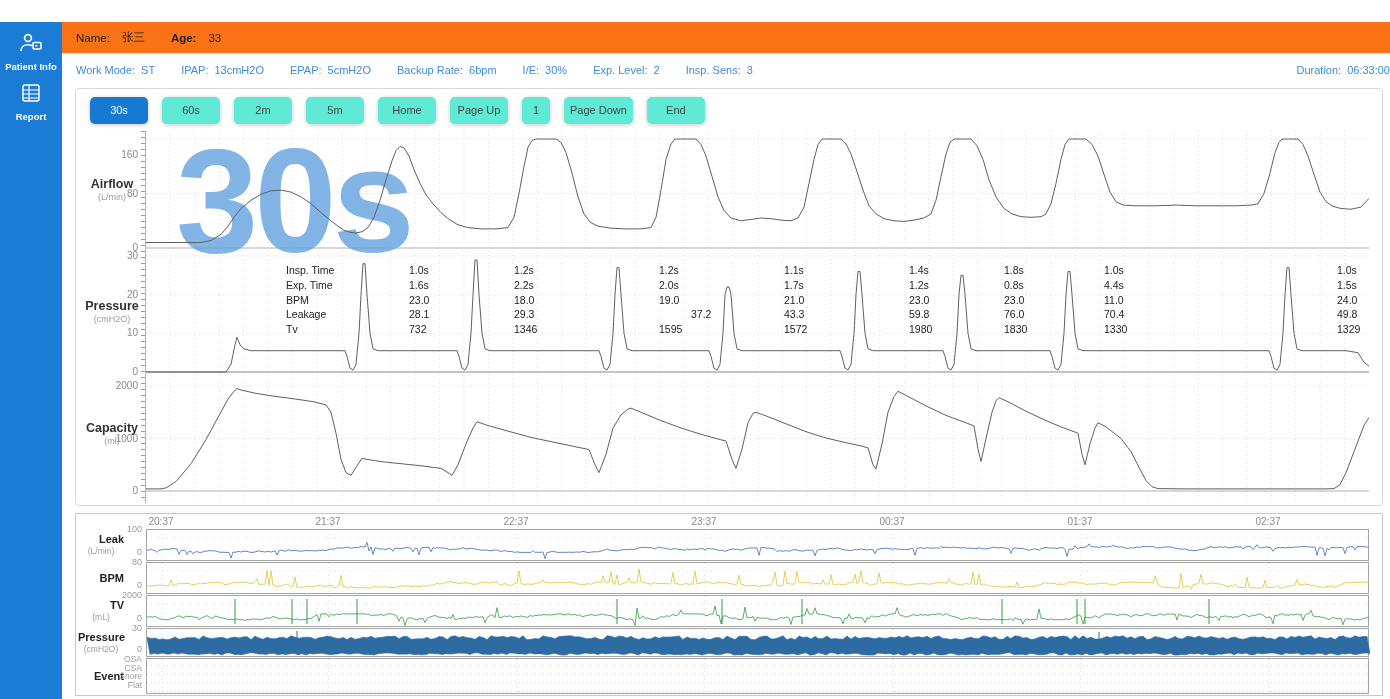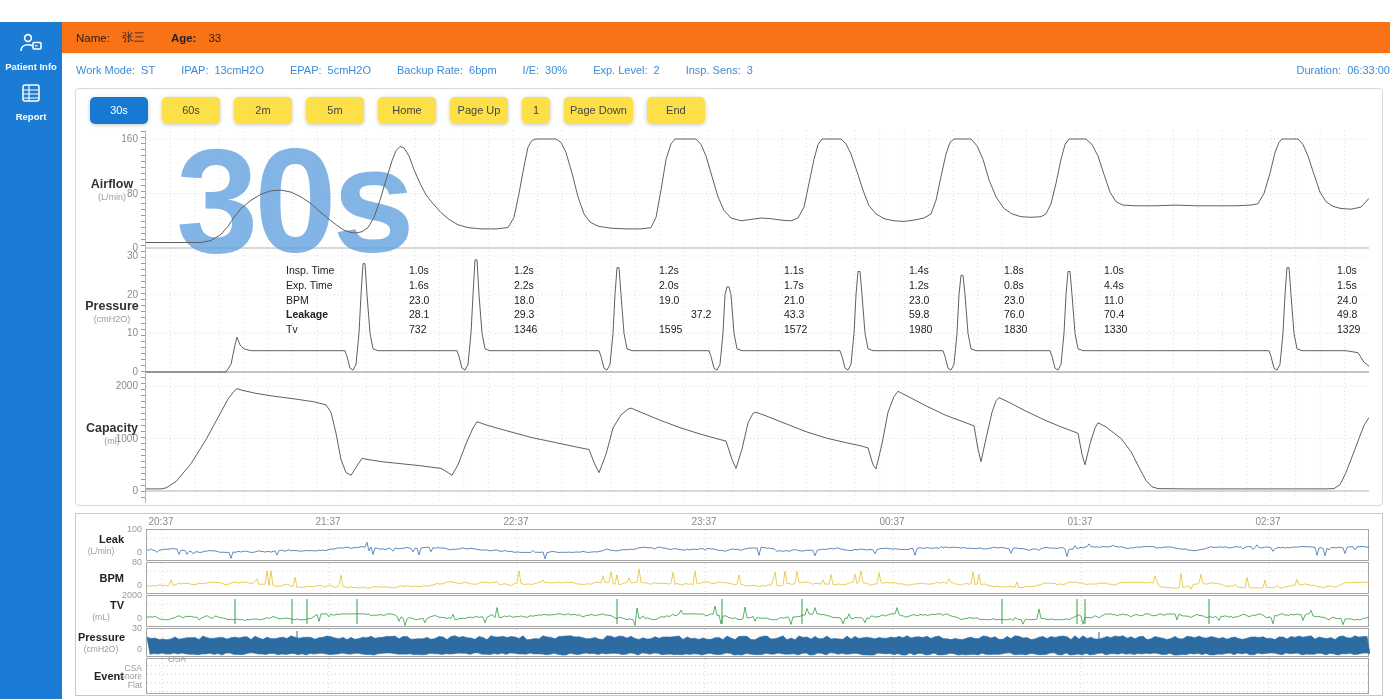--- a/index.html
+++ b/index.html
@@ -28,21 +28,21 @@
               align-items:center;font-size:11px;color:#3c8bd8;}
   .param{margin-left:14px;margin-right:12px;white-space:nowrap;}
   .param .pv{margin-left:6px;}
   .duration{position:absolute;right:0;top:0;height:32px;display:flex;align-items:center;}
   .duration .pv{margin-left:6px;}
   
   .main-panel{position:absolute;left:75px;top:88px;width:1308px;height:418px;background:#fff;
               border:1px solid #d8d8d8;border-radius:4px;box-sizing:border-box;}
   .btn-row{position:absolute;left:14px;top:8px;display:flex;gap:14px;z-index:5;}
   .btn{min-width:58px;padding:0 6px;height:27px;line-height:27px;text-align:center;font-size:11px;
-       color:#444;background:#fde047;border-radius:5px;box-shadow:0 1px 4px rgba(0,0,0,0.22);
+       color:#444;background:#5eead4;border-radius:5px;box-shadow:0 1px 4px rgba(0,0,0,0.22);
        box-sizing:border-box;cursor:default;white-space:nowrap;}
   .btn.small{min-width:28px;}
   .btn.active{background:#1879d2;color:#fff;}
   .plot-wrap{position:absolute;left:70px;top:42px;width:1223px;height:372px;}
   .plot-wrap svg{position:absolute;left:0;top:0;}
   #grid-svg{z-index:1;}
   .watermark{position:absolute;left:30px;top:-4px;z-index:2;font-size:148px;font-weight:bold;
              color:#64a2e0;opacity:0.8;letter-spacing:-4px;line-height:1;user-select:none;}
   #wave-svg{z-index:3;}
   .axis-line{position:absolute;left:69px;top:42px;width:1px;height:372px;background:#b5b5b5;z-index:4;}
@@ -128,21 +128,21 @@
         <div class="btn">Page Down</div>
         <div class="btn">End</div>
       </div>
     <div class="axis-ticks"></div>
     <div class="axis-line"></div>
     <div id="chart-labels">
         <div class="chart-label" style="top: 88px;">
           <div class="nm">Airflow</div>
           <div class="un">(L/min)</div>
         </div>
-        <div class="ytick" style="top: 44px;">160</div>
+        <div class="ytick" style="top: 60px;">160</div>
         <div class="ytick" style="top: 98.5px;">80</div>
         <div class="ytick" style="top: 153px;">0</div>
         <div class="chart-label" style="top: 210px;">
           <div class="nm">Pressure</div>
           <div class="un">(cmH2O)</div>
         </div>
         <div class="ytick" style="top: 161px;">30</div>
         <div class="ytick" style="top: 199.7px;">20</div>
         <div class="ytick" style="top: 238.3px;">10</div>
         <div class="ytick" style="top: 277px;">0</div>
@@ -244,21 +244,21 @@
           <div class="cell" style="left: 1121px; top: 106px;">1.5s</div>
           <div class="cell" style="left: 70px; top: 121px;">BPM</div>
           <div class="cell" style="left: 193px; top: 121px;">23.0</div>
           <div class="cell" style="left: 298px; top: 121px;">18.0</div>
           <div class="cell" style="left: 443px; top: 121px;">19.0</div>
           <div class="cell" style="left: 568px; top: 121px;">21.0</div>
           <div class="cell" style="left: 693px; top: 121px;">23.0</div>
           <div class="cell" style="left: 788px; top: 121px;">23.0</div>
           <div class="cell" style="left: 888px; top: 121px;">11.0</div>
           <div class="cell" style="left: 1121px; top: 121px;">24.0</div>
-          <div class="cell" style="left: 70px; top: 135px; font-weight: bold;">Leakage</div>
+          <div class="cell" style="left: 70px; top: 135px;">Leakage</div>
           <div class="cell" style="left: 193px; top: 135px;">28.1</div>
           <div class="cell" style="left: 298px; top: 135px;">29.3</div>
           <div class="cell" style="left: 443px; top: 135px; margin-left: 32px;">37.2</div>
           <div class="cell" style="left: 568px; top: 135px;">43.3</div>
           <div class="cell" style="left: 693px; top: 135px;">59.8</div>
           <div class="cell" style="left: 788px; top: 135px;">76.0</div>
           <div class="cell" style="left: 888px; top: 135px;">70.4</div>
           <div class="cell" style="left: 1121px; top: 135px;">49.8</div>
           <div class="cell" style="left: 70px; top: 150px;">Tv</div>
           <div class="cell" style="left: 193px; top: 150px;">732</div>
@@ -358,21 +358,21 @@
             <line x1="746" y1="0" x2="746" y2="29" stroke="#e0d9c8" stroke-width="1" stroke-dasharray="1,3"></line>
             <line x1="934" y1="0" x2="934" y2="29" stroke="#e0d9c8" stroke-width="1" stroke-dasharray="1,3"></line>
             <line x1="1122" y1="0" x2="1122" y2="29" stroke="#e0d9c8" stroke-width="1" stroke-dasharray="1,3"></line>
             <line x1="0" y1="7.25" x2="1223" y2="7.25" stroke="#dcdcdc" stroke-width="1" stroke-dasharray="1,3"></line>
             <path d="M0,8.7L0,8.3L4,9.4L8,9.1L12,10.4L16,10.0L20,10.7L24,9.9L28,8.0L32,10.2L36,9.6L40,8.7L44,8.7L48,8.6L52,10.4L56,6.9L60,8.7L64,9.4L68,9.2L72,8.5L76,8.4L80,10.1L84,8.7L88,8.1L92,9.0L96,7.9L100,7.7L104,10.4L108,7.2L112,9.0L116,10.3L120,8.2L124,9.6L128,9.7L132,8.7L136,8.2L140,9.5L144,6.8L148,8.3L152,9.2L156,8.4L160,8.2L164,8.4L168,10.2L172,8.7L176,8.3L180,7.0L184,7.7L188,8.9L192,9.7L196,8.4L200,10.5L204,8.4L208,10.3L212,9.6L216,8.2L220,8.8L224,7.2L228,9.3L232,8.6L236,8.3L240,7.3L244,7.5L248,7.0L252,9.8L256,7.5L260,7.4L264,10.2L268,10.0L272,9.7L276,9.8L280,8.4L284,10.3L288,9.5L292,7.6L296,8.0L300,10.5L304,7.5L308,6.8L312,8.4L316,7.4L320,8.7L324,9.0L328,10.3L332,7.5L336,8.5L340,10.6L344,6.7L348,7.9L352,8.0L356,7.3L360,8.6L364,7.6L368,7.9L372,9.4L376,6.8L380,10.7L384,10.3L388,9.5L392,9.9L396,6.8L400,7.9L404,8.4L408,9.8L412,7.5L416,7.3L420,6.9L424,6.8L428,8.0L432,7.8L436,8.8L440,9.8L444,9.5L448,8.4L452,10.1L456,10.6L460,6.8L464,7.2L468,8.7L472,7.0L476,7.4L480,9.1L484,7.3L488,9.5L492,10.4L496,8.8L500,10.1L504,9.7L508,7.8L512,9.3L516,8.0L520,8.1L524,8.1L528,7.6L532,6.9L536,10.4L540,8.0L544,9.6L548,9.2L552,10.4L556,8.9L560,10.3L564,10.3L568,8.7L572,8.6L576,10.4L580,7.1L584,9.0L588,10.6L592,7.3L596,7.3L600,7.3L604,10.4L608,10.7L612,8.4L616,7.2L620,7.1L624,9.9L628,9.7L632,8.6L636,6.8L640,10.7L644,9.1L648,10.7L652,6.9L656,8.5L660,8.0L664,10.0L668,7.4L672,9.8L676,9.4L680,7.1L684,9.9L688,9.6L692,9.9L696,10.3L700,7.1L704,10.1L708,7.4L712,9.5L716,8.8L720,8.3L724,9.0L728,9.8L732,8.6L736,9.2L740,9.2L744,8.1L748,8.8L752,7.4L756,8.8L760,6.7L764,9.0L768,8.1L772,7.8L776,8.6L780,7.3L784,9.4L788,7.8L792,7.0L796,9.6L800,9.7L804,10.6L808,9.5L812,10.2L816,10.4L820,9.0L824,8.3L828,9.6L832,9.4L836,6.9L840,7.4L844,9.1L848,7.7L852,10.3L856,10.3L860,7.4L864,9.6L868,6.8L872,7.3L876,9.0L880,8.6L884,10.6L888,9.9L892,8.2L896,7.5L900,9.6L904,7.4L908,8.6L912,7.5L916,7.0L920,7.8L924,10.4L928,6.7L932,10.1L936,6.7L940,9.4L944,8.3L948,10.0L952,10.0L956,9.0L960,7.6L964,8.8L968,6.9L972,7.8L976,6.7L980,9.2L984,7.8L988,9.7L992,7.7L996,7.3L1000,10.6L1004,9.8L1008,7.6L1012,8.5L1016,9.3L1020,10.4L1024,9.5L1028,7.4L1032,9.8L1036,9.8L1040,7.3L1044,7.8L1048,8.7L1052,7.0L1056,8.8L1060,9.0L1064,7.6L1068,8.5L1072,9.5L1076,8.4L1080,10.2L1084,8.8L1088,8.1L1092,9.7L1096,10.3L1100,9.2L1104,8.1L1108,7.9L1112,8.6L1116,7.8L1120,9.6L1124,9.3L1128,10.5L1132,7.9L1136,8.0L1140,9.9L1144,7.4L1148,8.4L1152,6.9L1156,8.3L1160,7.4L1164,6.8L1168,10.1L1172,8.1L1176,8.9L1180,9.5L1184,8.6L1188,10.5L1192,7.6L1196,6.9L1200,8.7L1204,9.1L1208,6.8L1212,8.2L1216,7.6L1220,7.5L1223,24.5L1219,23.9L1215,24.2L1211,25.2L1207,25.5L1203,24.3L1199,25.0L1195,24.8L1191,26.0L1187,24.9L1183,24.3L1179,26.0L1175,24.6L1171,24.2L1167,25.3L1163,25.2L1159,25.0L1155,25.9L1151,24.1L1147,24.4L1143,24.8L1139,23.9L1135,25.8L1131,24.9L1127,24.1L1123,23.9L1119,24.4L1115,25.0L1111,24.1L1107,25.8L1103,25.7L1099,24.0L1095,24.9L1091,24.1L1087,25.7L1083,24.1L1079,24.4L1075,25.3L1071,25.1L1067,25.9L1063,25.9L1059,24.4L1055,25.6L1051,24.4L1047,25.1L1043,24.5L1039,25.8L1035,25.5L1031,26.0L1027,26.1L1023,24.2L1019,25.5L1015,25.6L1011,24.6L1007,24.0L1003,24.7L999,24.3L995,25.1L991,24.4L987,25.6L983,24.6L979,25.3L975,24.1L971,25.2L967,24.7L963,24.8L959,25.9L955,24.0L951,24.4L947,25.4L943,25.9L939,24.3L935,26.1L931,24.9L927,25.7L923,26.0L919,24.0L915,25.9L911,25.7L907,23.8L903,24.1L899,25.5L895,25.7L891,25.7L887,24.8L883,24.6L879,25.9L875,25.2L871,25.6L867,25.7L863,23.8L859,24.0L855,24.9L851,25.4L847,25.3L843,25.6L839,25.4L835,24.2L831,25.9L827,25.3L823,25.5L819,25.9L815,25.6L811,26.1L807,24.8L803,24.2L799,25.5L795,25.9L791,25.9L787,24.0L783,25.5L779,26.0L775,24.6L771,24.5L767,25.9L763,24.1L759,26.0L755,26.0L751,24.6L747,25.8L743,24.6L739,24.9L735,24.5L731,24.1L727,26.0L723,26.1L719,25.9L715,25.8L711,24.5L707,24.3L703,24.9L699,25.3L695,24.3L691,25.3L687,24.1L683,23.8L679,26.0L675,24.4L671,23.9L667,25.7L663,26.1L659,23.9L655,24.5L651,25.9L647,24.8L643,25.1L639,25.3L635,24.8L631,24.1L627,25.2L623,25.1L619,24.3L615,25.6L611,25.7L607,25.6L603,25.1L599,24.5L595,26.0L591,25.7L587,26.1L583,24.2L579,24.0L575,25.2L571,25.7L567,25.2L563,24.3L559,24.9L555,26.0L551,25.1L547,24.8L543,25.4L539,24.9L535,25.8L531,25.6L527,25.7L523,25.0L519,25.3L515,25.7L511,24.3L507,24.0L503,25.2L499,24.3L495,23.9L491,26.1L487,24.4L483,23.9L479,25.2L475,25.5L471,24.5L467,24.2L463,24.4L459,25.0L455,24.2L451,25.5L447,24.4L443,24.7L439,23.9L435,24.8L431,25.6L427,25.1L423,24.3L419,26.1L415,26.1L411,25.3L407,24.3L403,25.3L399,25.8L395,24.9L391,24.9L387,24.9L383,24.0L379,25.3L375,24.9L371,24.9L367,24.2L363,23.9L359,25.4L355,24.1L351,25.2L347,24.6L343,25.5L339,25.2L335,25.2L331,23.8L327,23.9L323,25.4L319,24.3L315,24.3L311,24.1L307,24.7L303,25.1L299,24.7L295,25.5L291,24.8L287,24.8L283,24.3L279,25.6L275,25.8L271,25.6L267,25.8L263,24.8L259,25.2L255,25.1L251,25.2L247,24.5L243,24.0L239,24.0L235,24.3L231,24.7L227,26.1L223,25.4L219,25.6L215,25.1L211,24.2L207,24.4L203,25.2L199,24.8L195,24.0L191,24.9L187,25.2L183,25.7L179,24.9L175,24.2L171,24.5L167,25.1L163,24.5L159,26.0L155,24.7L151,25.7L147,24.5L143,24.7L139,25.5L135,24.9L131,25.8L127,24.5L123,24.4L119,25.5L115,25.0L111,25.0L107,24.0L103,23.8L99,24.8L95,25.7L91,25.4L87,25.4L83,24.0L79,24.1L75,26.1L71,24.5L67,25.4L63,24.3L59,24.9L55,25.0L51,25.7L47,25.2L43,25.3L39,24.9L35,24.0L31,25.1L27,23.9L23,25.1L19,25.1L15,24.0L11,25.1L7,24.6L3,25.2Z" fill="#2d6ca3" stroke="#2d6ca3" stroke-width="0.6"></path>
             <line x1="150" y1="2.0300000000000002" x2="150" y2="14.5" stroke="#2d6ca3" stroke-width="1"></line>
             <line x1="952" y1="2.9000000000000004" x2="952" y2="14.5" stroke="#2d6ca3" stroke-width="1"></line>
           </svg>
         </div>
         <div class="ov-name" style="top: 156px;">Event</div>
-        <div class="ov-tick" style="top: 140px; font-size: 8.5px; margin-left: 44px;">OSA</div>
+        <div class="ov-tick" style="top: 140px; font-size: 8.5px;">OSA</div>
         <div class="ov-tick" style="top: 148.5px; font-size: 8.5px;">CSA</div>
         <div class="ov-tick" style="top: 157px; font-size: 8.5px;">Snore</div>
         <div class="ov-tick" style="top: 165.5px; font-size: 8.5px;">Flat</div>
         <div class="ov-plot" style="top: 144px; height: 36px;">
           <svg width="1223" height="36">
             <line x1="15" y1="0" x2="15" y2="36" stroke="#e0d9c8" stroke-width="1" stroke-dasharray="1,3"></line>
             <line x1="182" y1="0" x2="182" y2="36" stroke="#e0d9c8" stroke-width="1" stroke-dasharray="1,3"></line>
             <line x1="370" y1="0" x2="370" y2="36" stroke="#e0d9c8" stroke-width="1" stroke-dasharray="1,3"></line>
             <line x1="558" y1="0" x2="558" y2="36" stroke="#e0d9c8" stroke-width="1" stroke-dasharray="1,3"></line>
             <line x1="746" y1="0" x2="746" y2="36" stroke="#e0d9c8" stroke-width="1" stroke-dasharray="1,3"></line>

